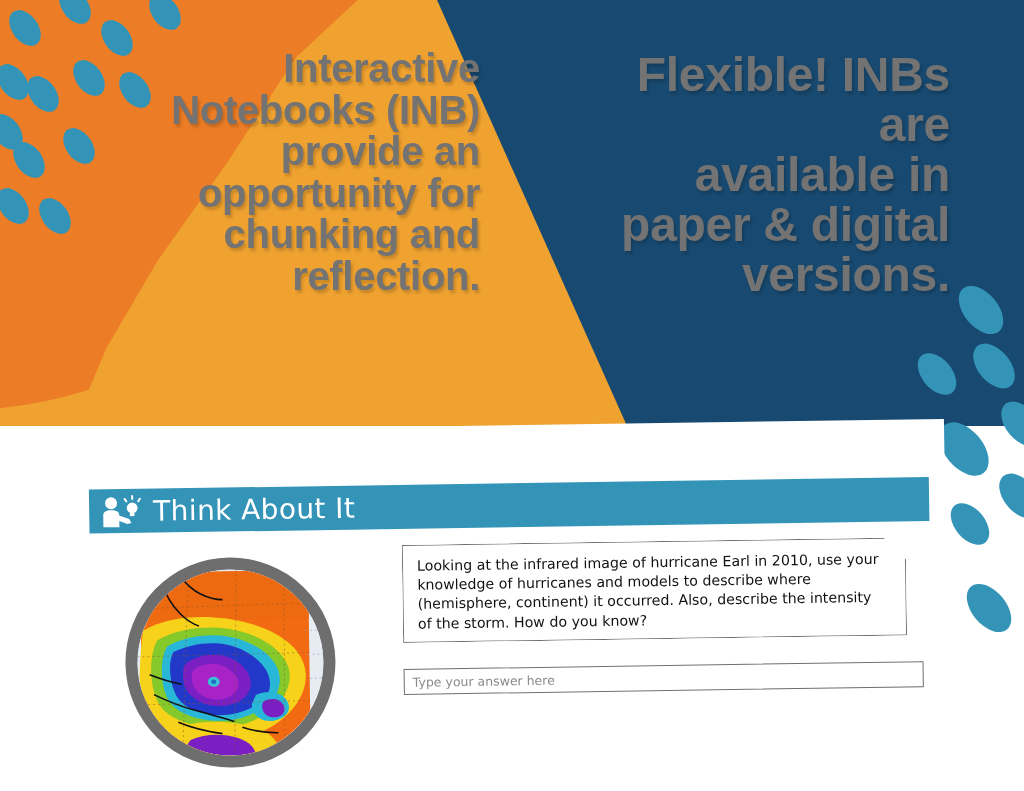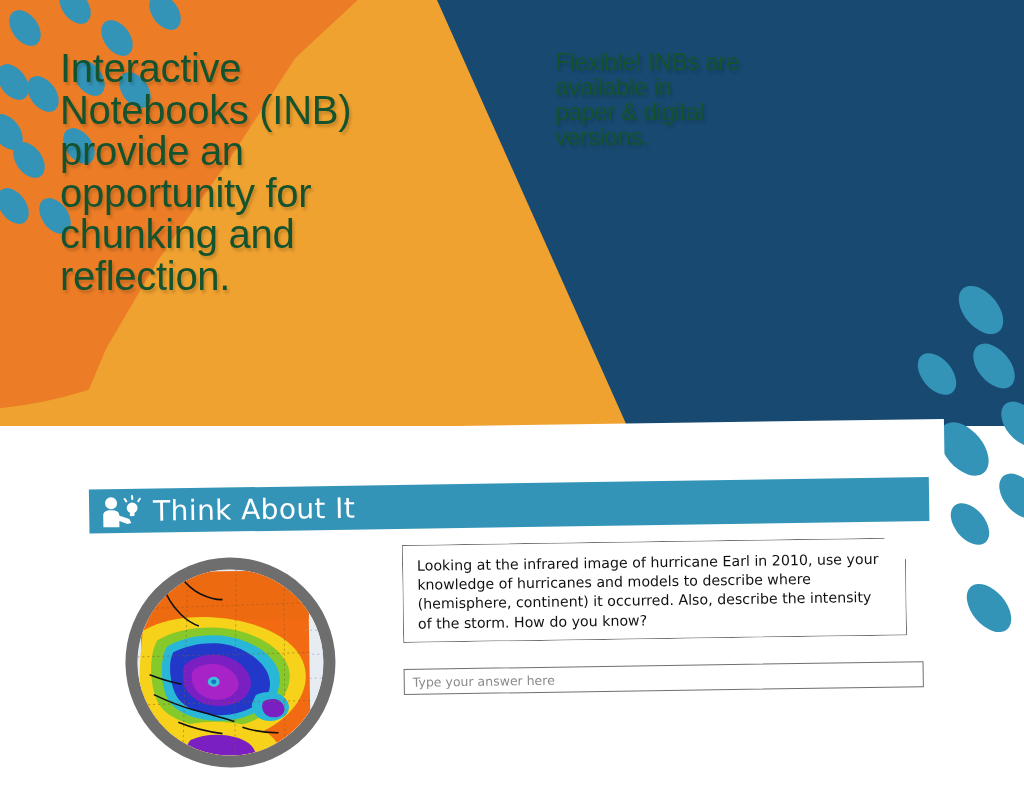--- a/index.html
+++ b/index.html
@@ -27,33 +27,33 @@
     border-radius:0 0 100% 0;
     clip-path:polygon(0 0, 100% 0, 78% 20%, 62% 44%, 46% 66%, 34% 86%, 28% 100%, 0 100%);
   }
 
   
   .dot{position:absolute;background:#3494B8;border-radius:50%;}
 
   
   .headline{
     position:absolute;
-    color:#14532d;
-    font-weight:normal;
-    text-align:left;
+    color:#737373;
+    font-weight:bold;
+    text-align:right;
     line-height:1.04;
     letter-spacing:-0.3px;
     text-shadow:2px 3px 3px rgba(0,0,0,0.18);
     white-space:pre-line;
   }
   .headline-left{
     left:60px;top:48px;width:420px;font-size:40px;
   }
   .headline-right{
-    left:555px;top:50px;width:395px;font-size:24px;
+    left:555px;top:50px;width:395px;font-size:48px;
   }
 
   
   .card{
     position:absolute;
     left:60px;top:432px;width:884px;height:372px;
     background:#ffffff;
     transform:rotate(-0.85deg);
     transform-origin:0 0;
     box-shadow:0 0 0 rgba(0,0,0,0);

